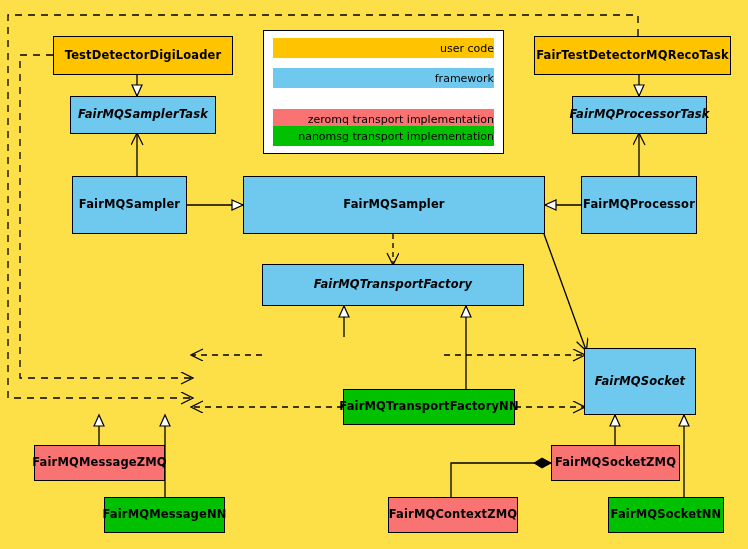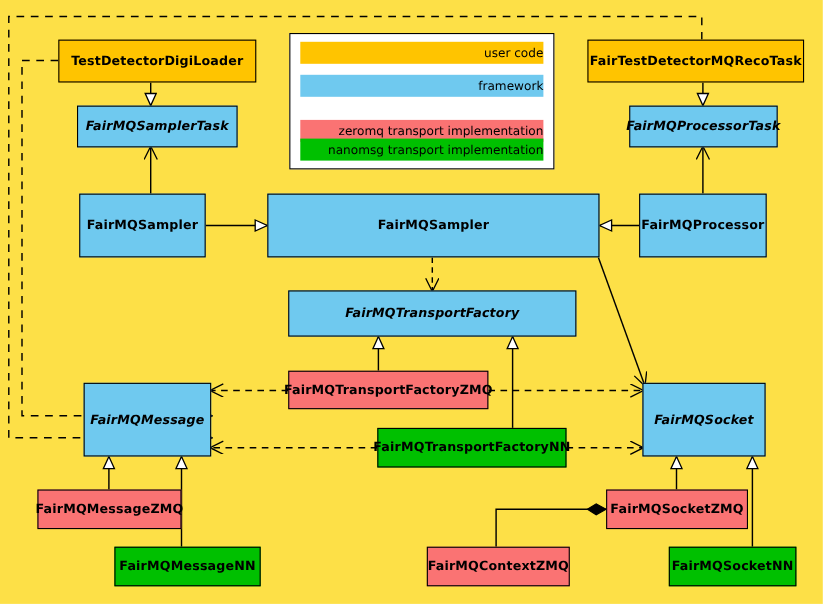--- a/index.html
+++ b/index.html
@@ -113,41 +113,35 @@
   </div>
 
   <div class="node blue" style="left:581px;top:176px;width:116px;height:58px;align-items:center;">
     <span>FairMQProcessor</span>
   </div>
 
   <div class="node blue abstract" style="left:262px;top:264px;width:262px;height:42px;">
     <span>FairMQTransportFactory</span>
   </div>
 
-  <div class="node red" style="left:262px;top:337px;width:182px;height:35px;">
-    <span>FairMQTransportFactoryZMQ</span>
-  </div>
 
   <div class="node green" style="left:343px;top:389px;width:172px;height:36px;">
     <span>FairMQTransportFactoryNN</span>
   </div>
 
-  <div class="node blue abstract" style="left:76px;top:348px;width:116px;height:67px;">
-    <span>FairMQMessage</span>
-  </div>
 
   <div class="node blue abstract" style="left:584px;top:348px;width:112px;height:67px;">
     <span>FairMQSocket</span>
   </div>
 
   <div class="node red" style="left:34px;top:445px;width:131px;height:36px;">
     <span>FairMQMessageZMQ</span>
   </div>
 
-  <div class="node green" style="left:104px;top:497px;width:133px;height:36px;">
+  <div class="node green" style="left:104px;top:497px;width:121px;height:36px;">
     <span>FairMQMessageNN</span>
   </div>
 
   <div class="node red" style="left:551px;top:445px;width:129px;height:36px;">
     <span>FairMQSocketZMQ</span>
   </div>
 
   <div class="node green" style="left:608px;top:497px;width:116px;height:36px;">
     <span>FairMQSocketNN</span>
   </div>

